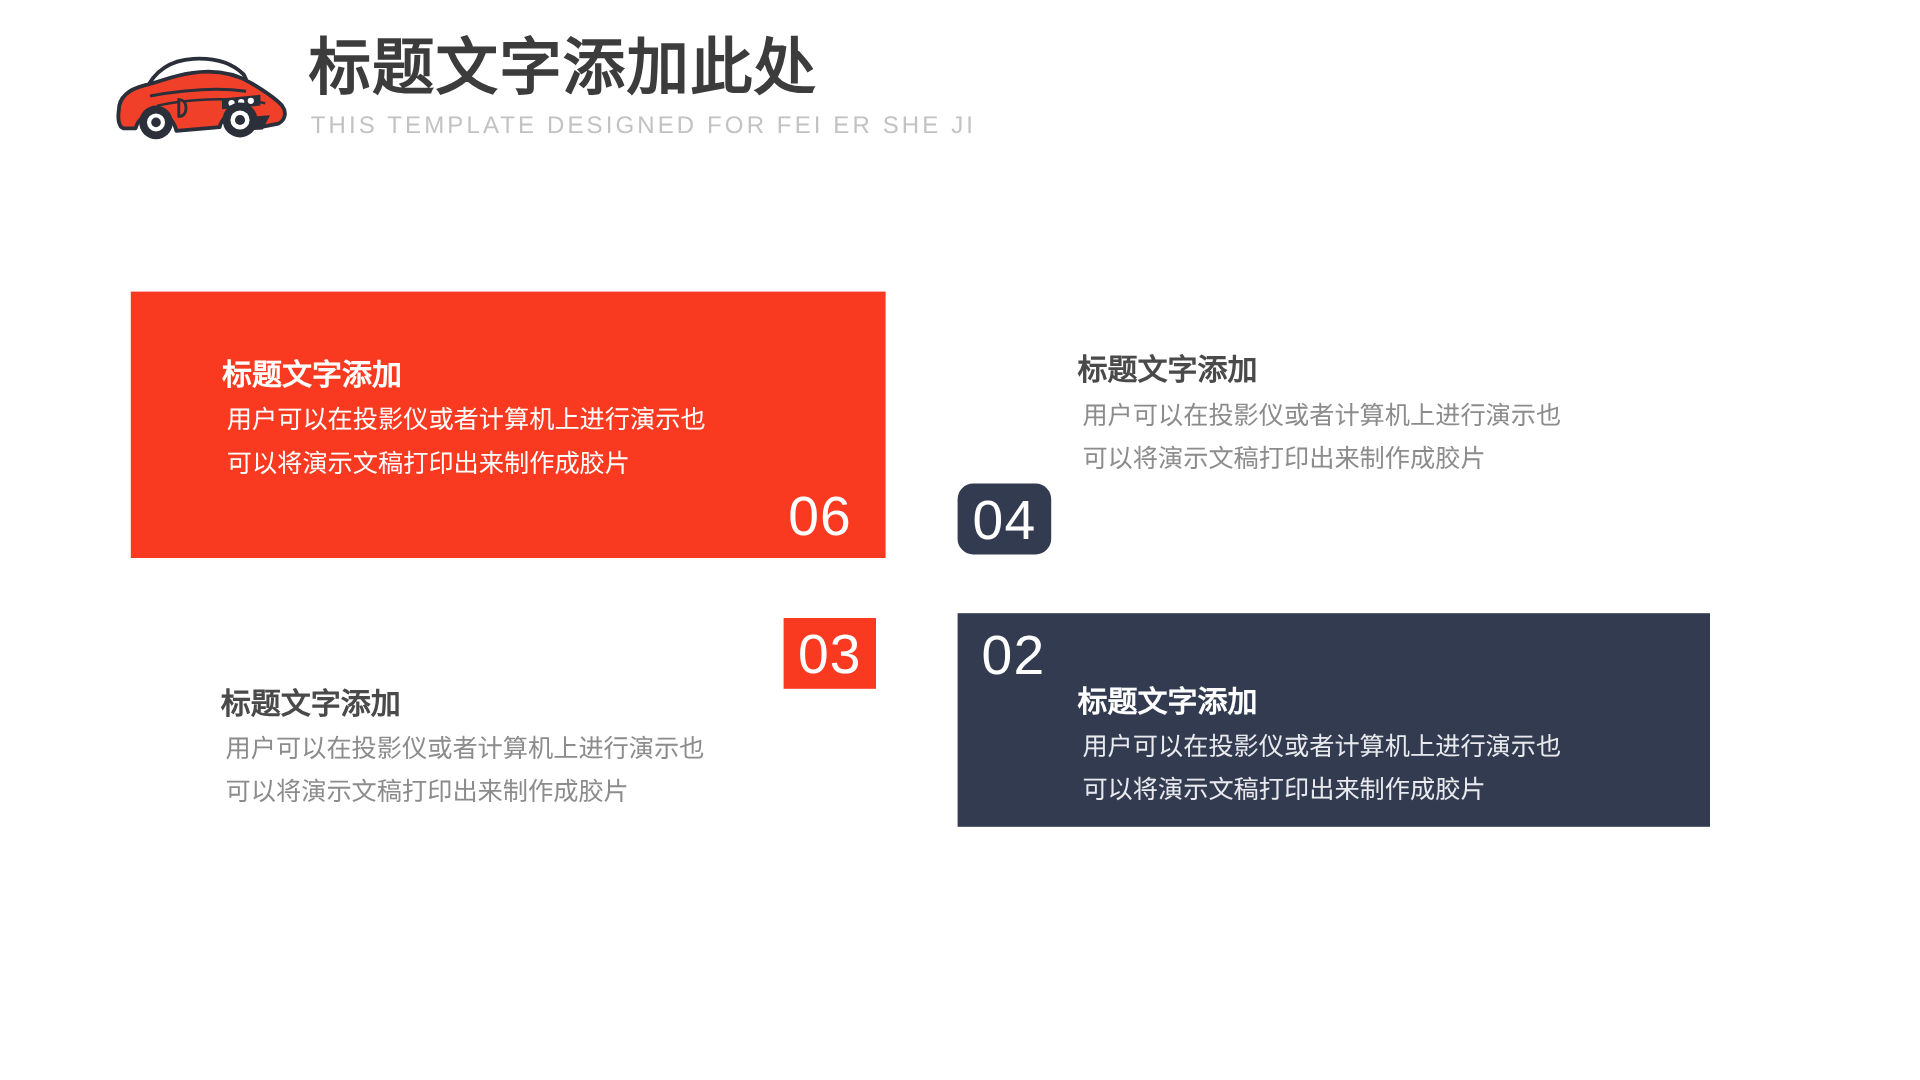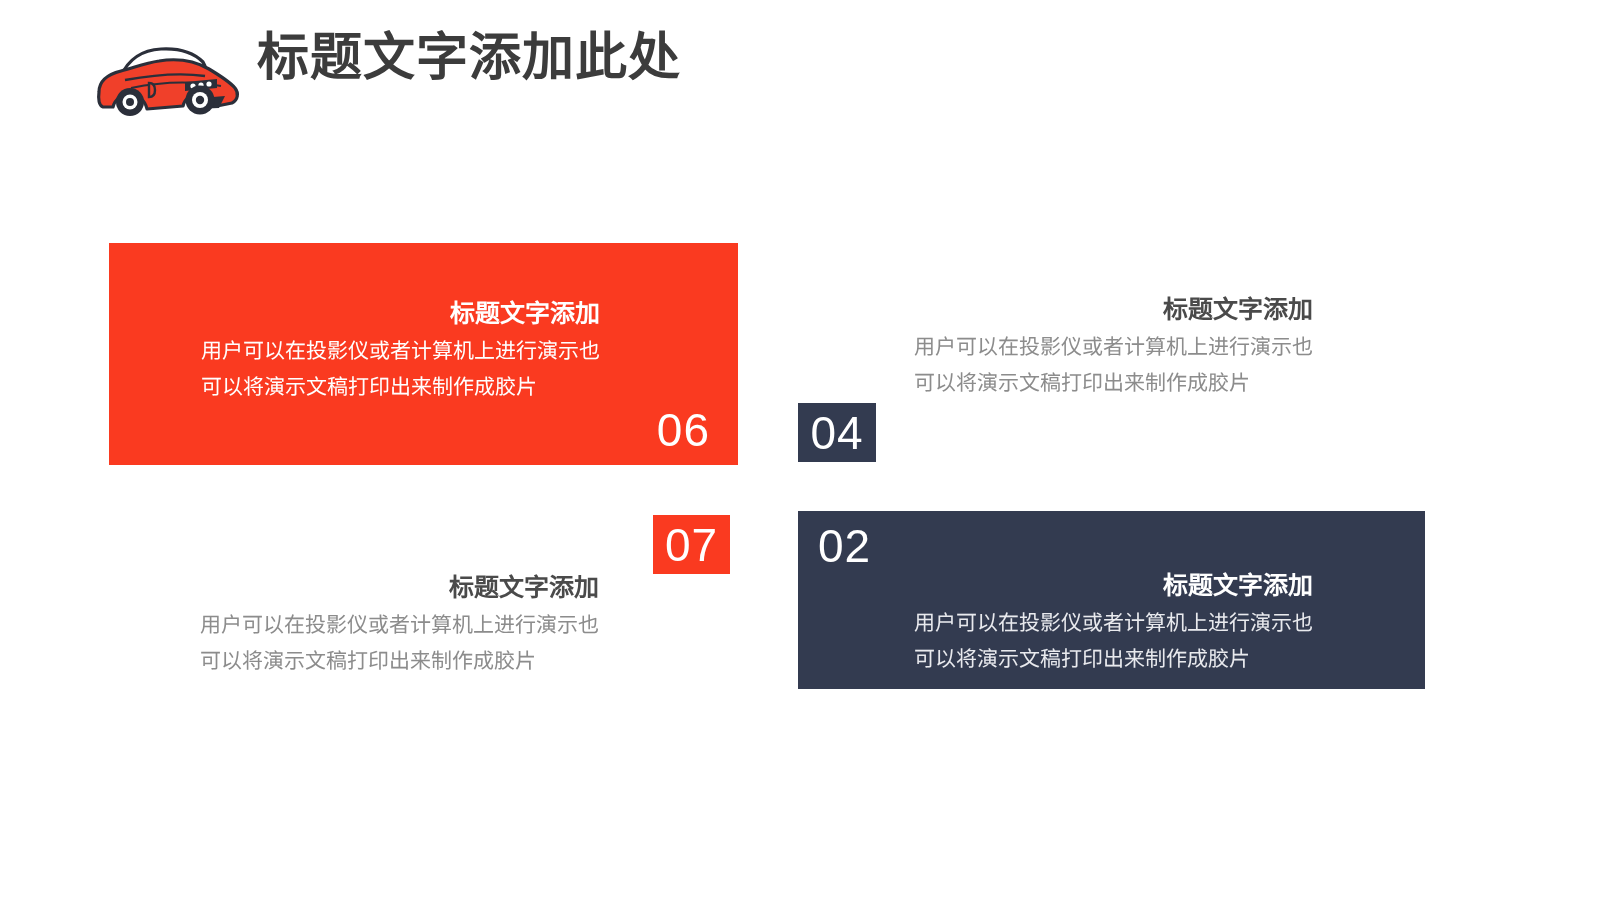--- a/index.html
+++ b/index.html
@@ -64,26 +64,25 @@
   }
   .card-red  { background: #fa3a20; }
   .card-navy { background: #333b50; }
 
   .block-title {
     font-size: 25px;
     font-weight: bold;
     line-height: 1.35;
     margin: 0;
     white-space: nowrap;
-    text-align: right;
   }
   .block-body {
     font-size: 21px;
     line-height: 1.52;
-    margin: 4px 0 0 16px;
+    margin: 4px 0 0 4px;
     white-space: nowrap;
   }
   .on-dark .block-title { color: #ffffff; }
   .on-dark .block-body  { color: #e9eaee; }
   .on-red  .block-title { color: #ffffff; }
   .on-red  .block-body  { color: #ffffff; }
   .on-light .block-title { color: #4a4a4a; }
   .on-light .block-body  { color: #8c8c8c; }
 
   
@@ -95,21 +94,21 @@
     letter-spacing: 1px;
   }
   .badge {
     position: absolute;
     display: flex;
     align-items: center;
     justify-content: center;
     box-sizing: border-box;
   }
   .badge-red  { background: #fa3a20; }
-  .badge-navy { background: #333b50; }
+  .badge-navy { background: #333b50; border-radius: 13px; }
 
   
   #item-01-card {
     left: 109px;
     top: 243px;
     width: 629px;
     height: 222px;
   }
   #item-01-text {
     position: absolute;
@@ -201,20 +200,21 @@
         <circle cx="45" cy="66" r="4" fill="#2b2f3a"></circle>
 
         <circle cx="115" cy="64" r="14.5" fill="#2b2f3a"></circle>
         <circle cx="115" cy="64" r="8" fill="#ffffff"></circle>
         <circle cx="115" cy="64" r="4.2" fill="#2b2f3a"></circle>
       </svg>
     </div>
 
     <div id="header-text">
       <h1 id="page-title">标题文字添加此处</h1>
+      <div id="page-subtitle">THIS TEMPLATE DESIGNED FOR FEI ER SHE JI</div>
     </div>
   </div>
 
   <div id="item-01-card" class="card card-red on-red">
 
     <div id="item-01-text">
       <div class="block-title">标题文字添加</div>
       <div class="block-body">用户可以在投影仪或者计算机上进行演示也</div>
       <div class="block-body">可以将演示文稿打印出来制作成胶片</div>
     </div>
@@ -226,21 +226,21 @@
     <span class="numeral">04</span>
   </div>
 
   <div id="item-04-text" class="on-light">
     <div class="block-title">标题文字添加</div>
     <div class="block-body">用户可以在投影仪或者计算机上进行演示也</div>
     <div class="block-body">可以将演示文稿打印出来制作成胶片</div>
   </div>
 
   <div id="item-03-badge" class="badge badge-red">
-    <span class="numeral">07</span>
+    <span class="numeral">03</span>
   </div>
 
   <div id="item-03-text" class="on-light">
     <div class="block-title">标题文字添加</div>
     <div class="block-body">用户可以在投影仪或者计算机上进行演示也</div>
     <div class="block-body">可以将演示文稿打印出来制作成胶片</div>
   </div>
 
   <div id="item-02-card" class="card card-navy on-dark">
 

